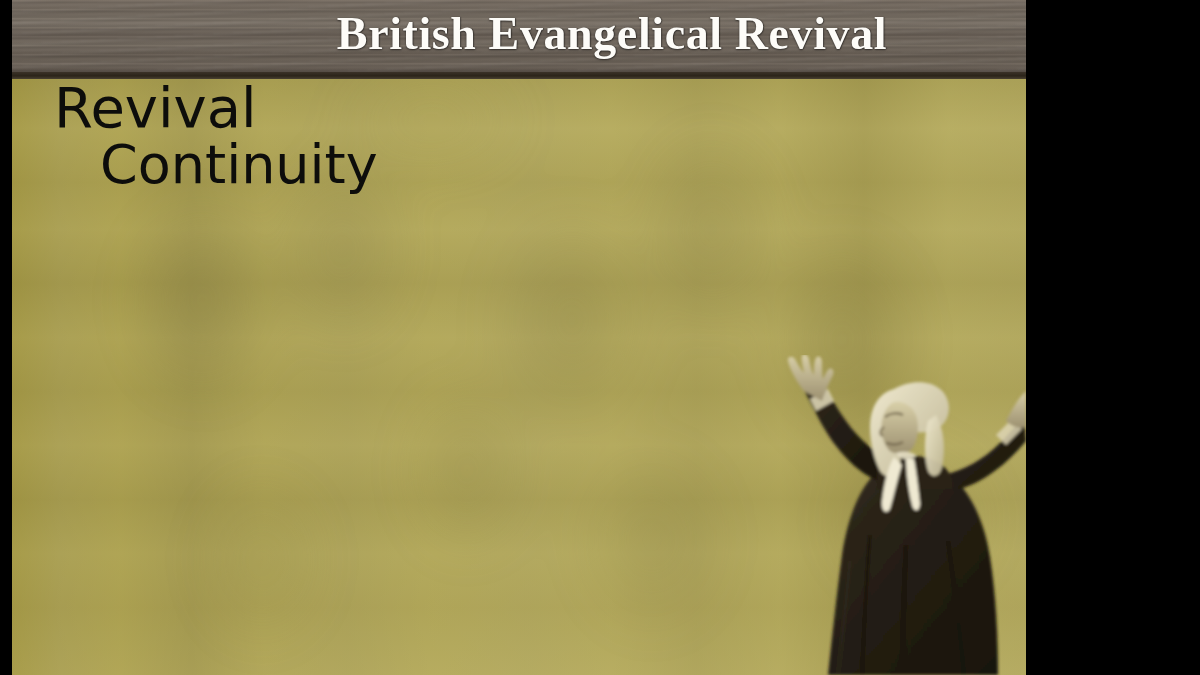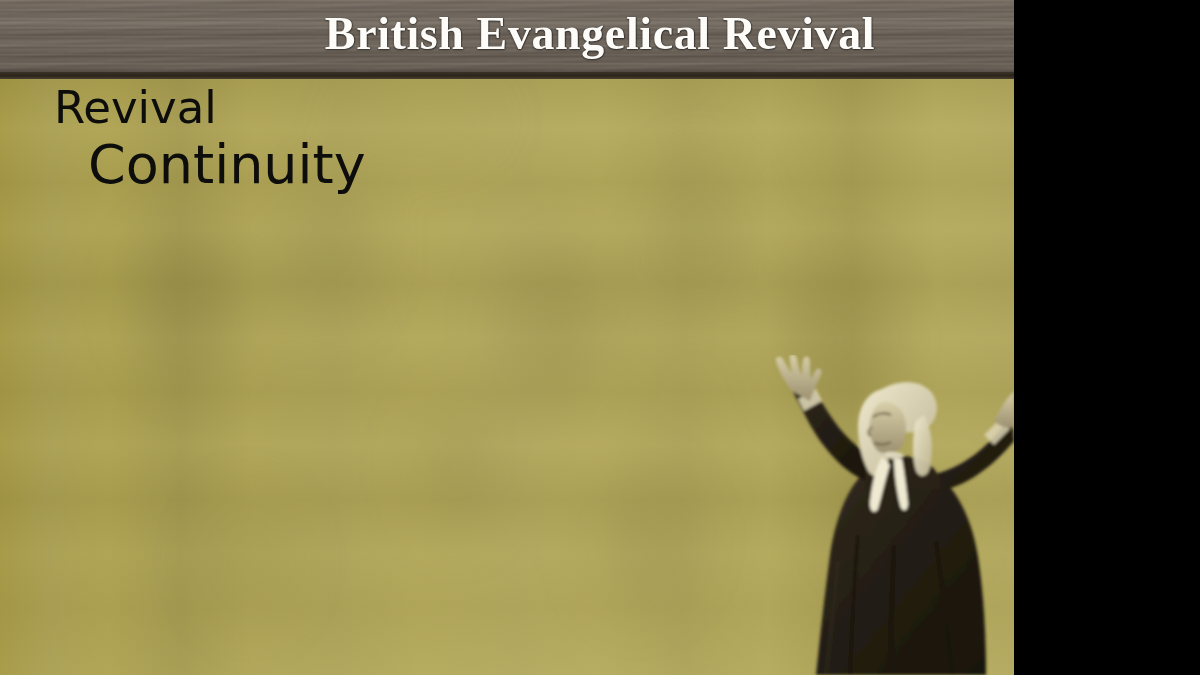--- a/index.html
+++ b/index.html
@@ -11,20 +11,21 @@
     overflow: hidden;
     background: #000;
   }
 
   .slide {
     position: relative;
     width: 1014px;
     height: 675px;
     overflow: hidden;
     font-family: "DejaVu Sans", sans-serif;
+    margin-left: 12px;
   }
 
   
   .slide-body {
     position: absolute;
     left: 0; top: 0;
     width: 1200px;
     height: 675px;
     background-color: #c7be78;
     background-image:
@@ -166,21 +167,21 @@
   }
 
   .bullet {
     font-family: "DejaVu Sans", sans-serif;
     color: #0d0d0b;
     font-size: 45px;
     line-height: 57px;
     white-space: nowrap;
   }
 
-  .bullet.level-1 { padding-left: 54px;  font-size: 45px; }
+  .bullet.level-1 { padding-left: 42px;  font-size: 56px; }
   .bullet.level-2 { padding-left: 88px; font-size: 54px; }
 
   
   .preacher {
     position: absolute;
     right: 0;
     bottom: 0;
     width: 260px;
     height: 320px;
     pointer-events: none;

